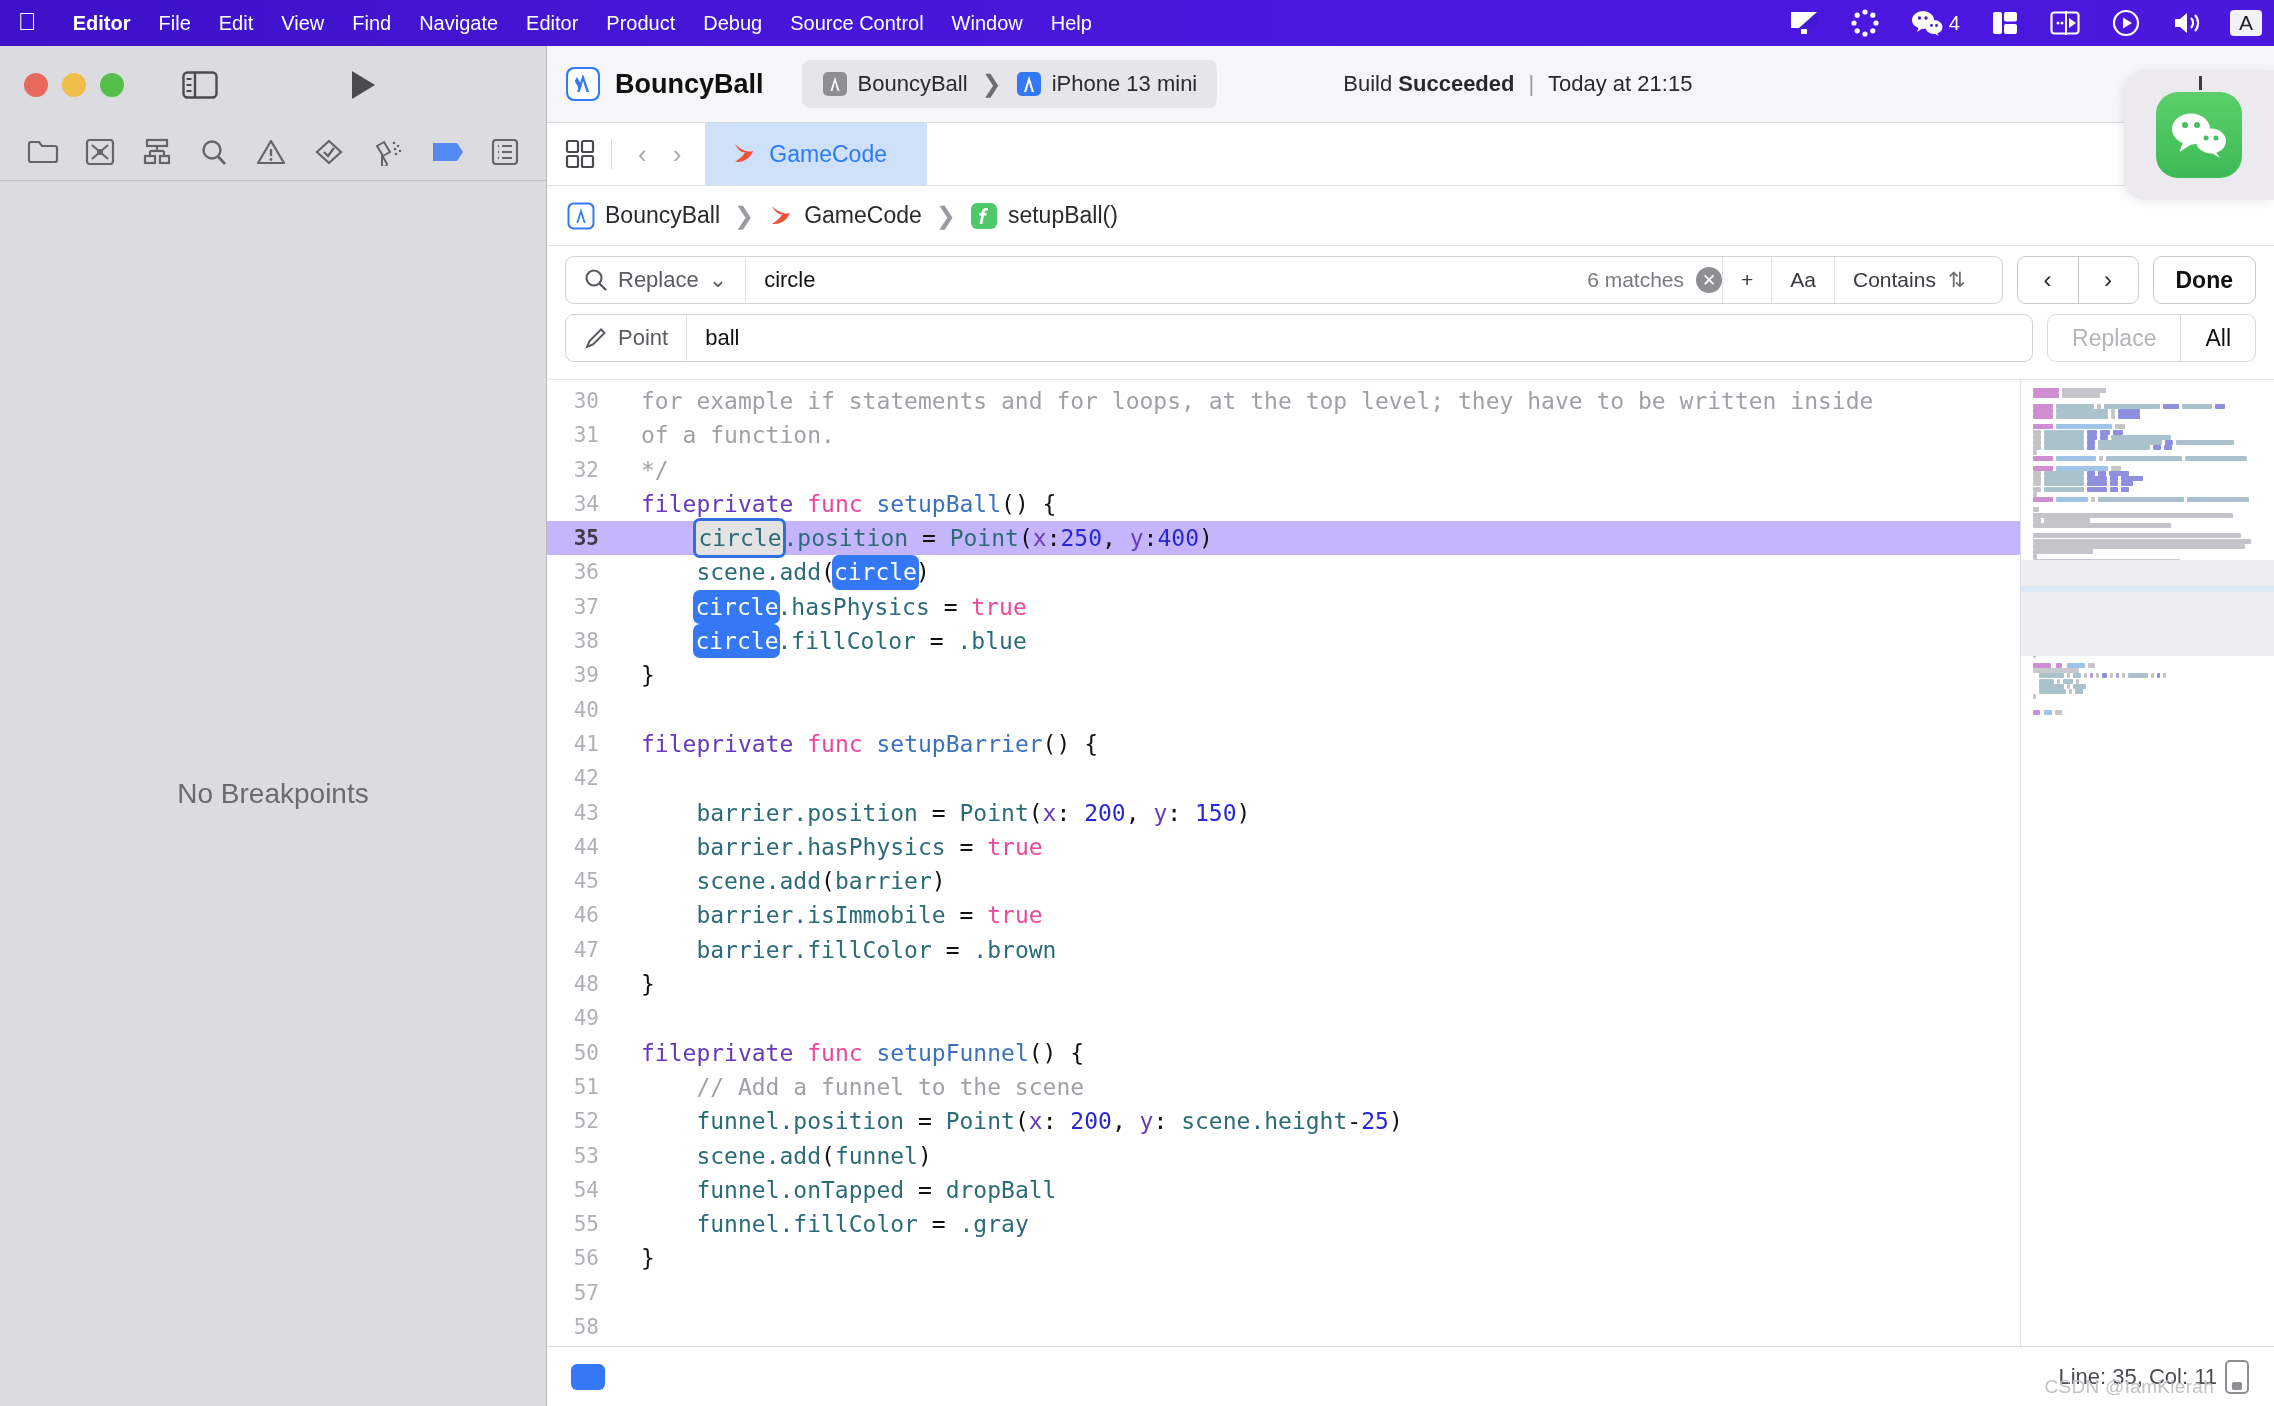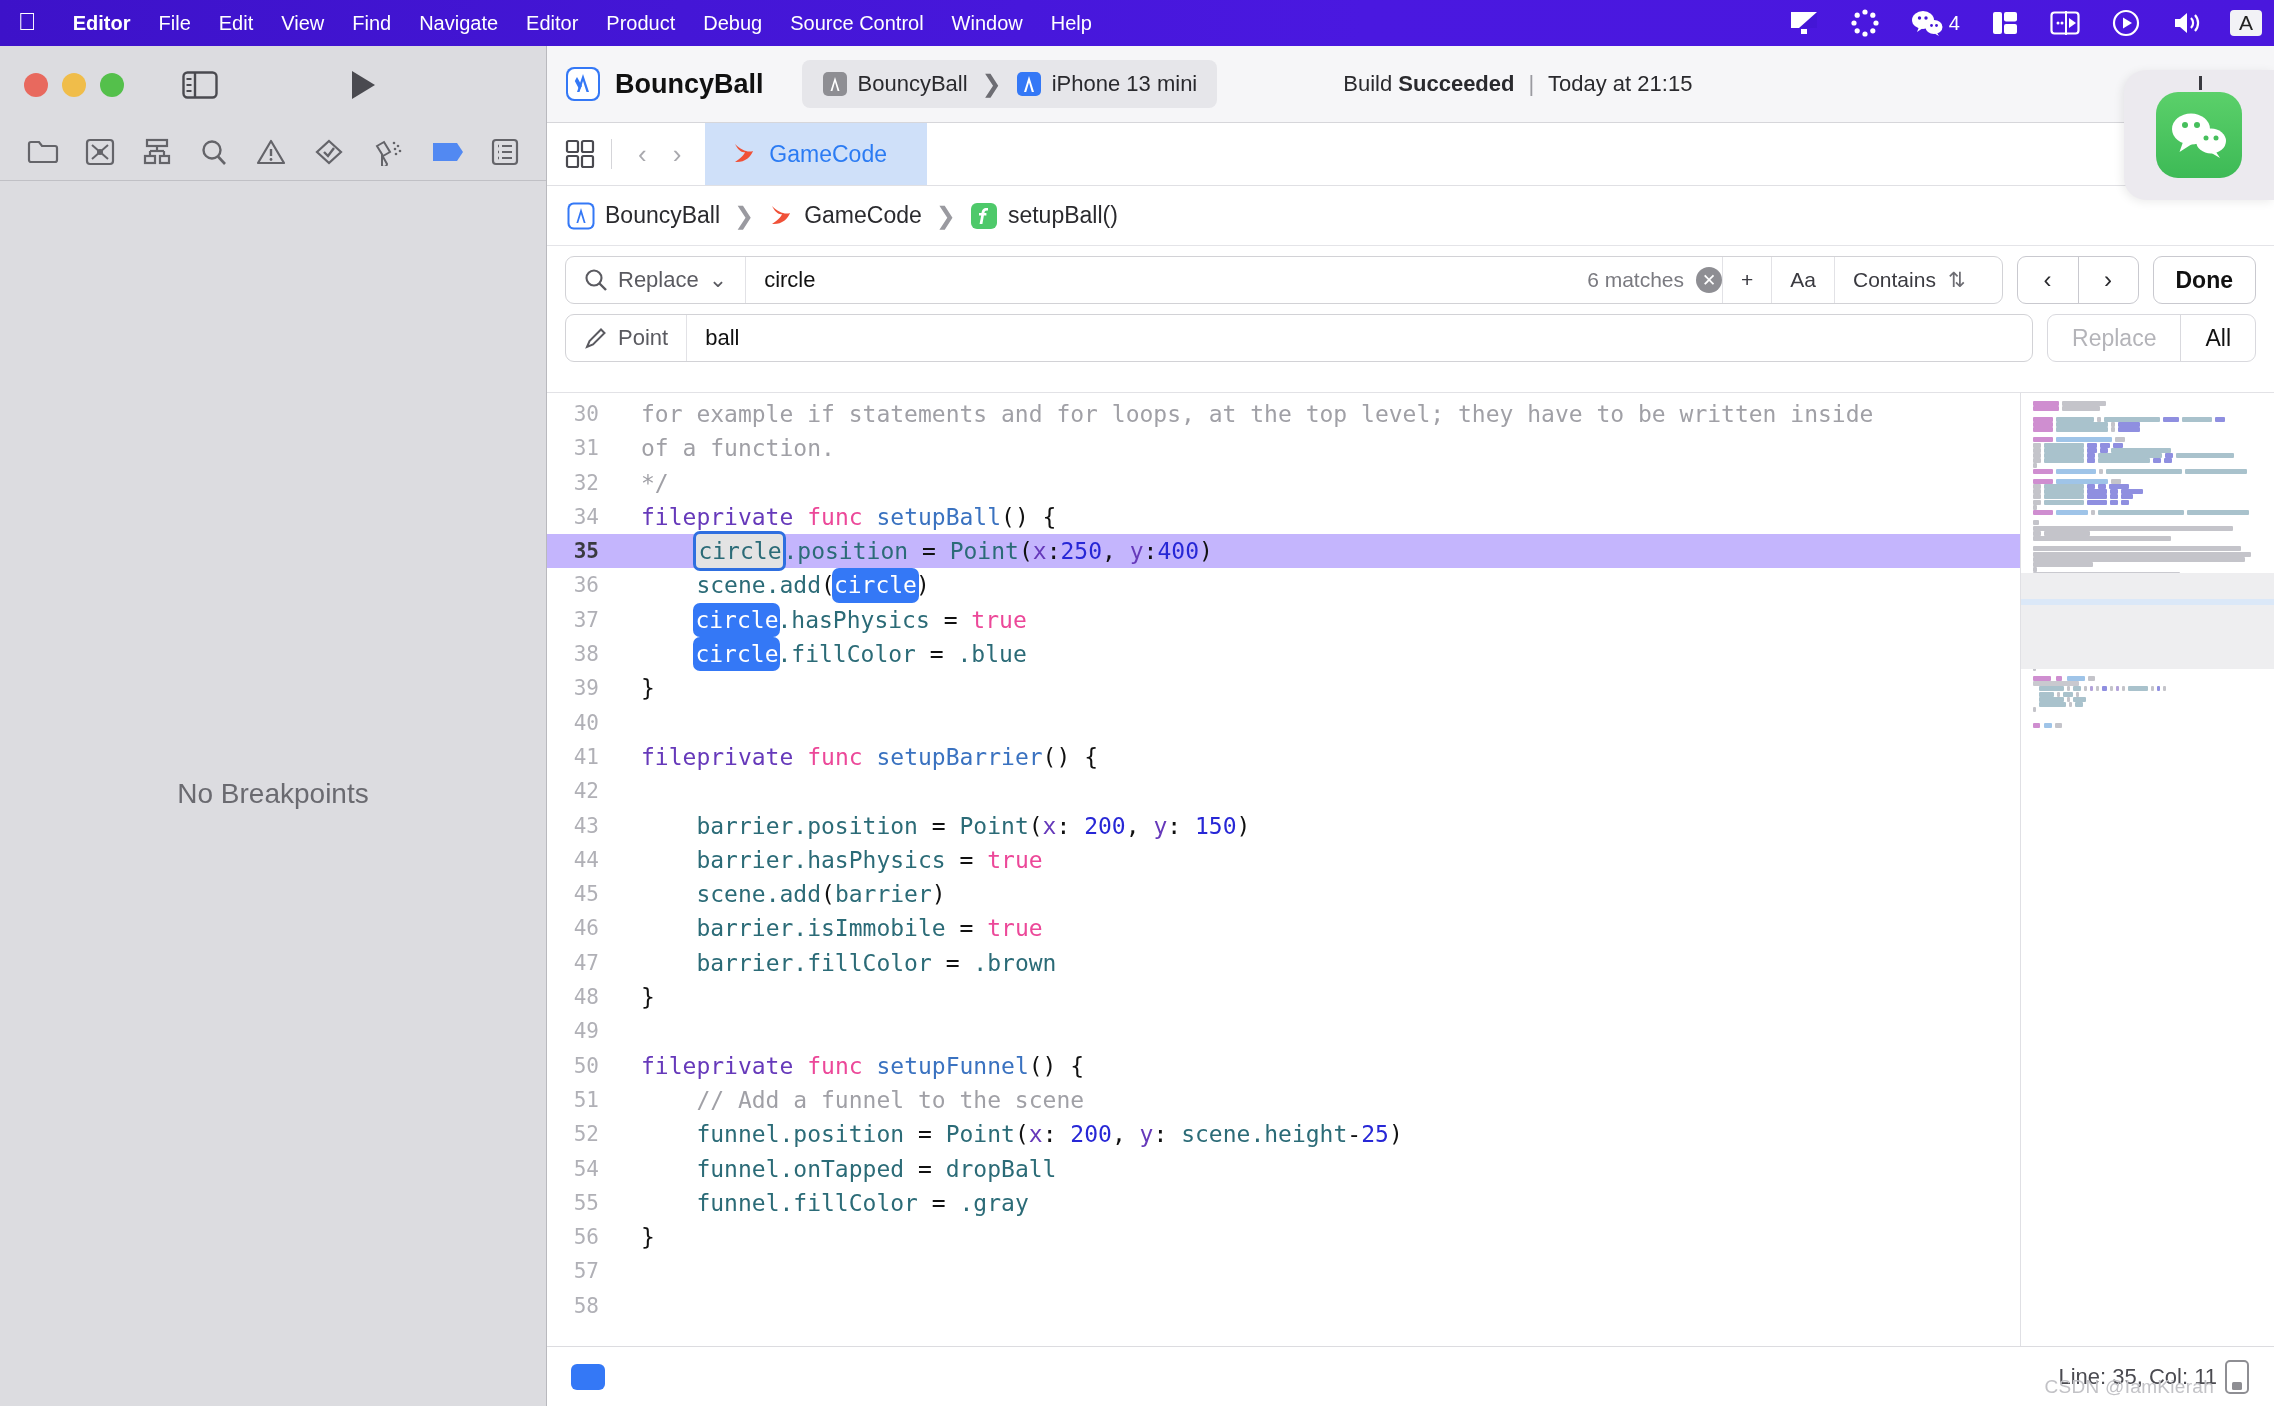--- a/index.html
+++ b/index.html
@@ -89,21 +89,21 @@
   #tabbar .tb-right { margin-left:auto; display:flex; align-items:center; padding-right: 26px; }
 
   #breadcrumb {
     height: 60px; display:flex; align-items:center; gap: 10px;
     padding-left: 20px; background:#fff; border-bottom: 1px solid #e4e4e8;
     font-size: 23px; color:#2a2a2e;
   }
   #breadcrumb .chev { color:#9a9aa0; font-size: 24px; margin: 0 4px; }
 
   
-  #findbar { background:#fff; padding: 10px 0 20px 0; border-bottom: 1px solid #e2e2e6; }
+  #findbar { background:#fff; padding: 10px 0 7px 0; border-bottom: 1px solid #e2e2e6; }
   .find-row { display:flex; align-items:center; padding: 0 18px; gap: 14px; margin-bottom: 10px; }
   .find-field {
     flex:1; height: 48px; display:flex; align-items:center;
     border: 1px solid #d2d2d6; border-radius: 9px; background:#fff; min-width:0;
   }
   .find-label {
     display:flex; align-items:center; gap:10px;
     padding: 0 18px; height: 100%; border-right: 1px solid #e2e2e6;
     font-size: 22px; color:#5a5a60; white-space:nowrap;
   }
@@ -546,20 +546,21 @@
           <div class="cl"><span class="ln">43</span><span class="code-txt"><span class="pl">    </span><span class="id">barrier.position</span><span class="pl"> = </span><span class="id">Point</span><span class="pl">(</span><span class="lbl">x</span><span class="pl">: </span><span class="num">200</span><span class="pl">, </span><span class="lbl">y</span><span class="pl">: </span><span class="num">150</span><span class="pl">)</span></span></div>
           <div class="cl"><span class="ln">44</span><span class="code-txt"><span class="pl">    </span><span class="id">barrier.hasPhysics</span><span class="pl"> = </span><span class="k">true</span></span></div>
           <div class="cl"><span class="ln">45</span><span class="code-txt"><span class="pl">    </span><span class="id">scene.add</span><span class="pl">(</span><span class="id">barrier</span><span class="pl">)</span></span></div>
           <div class="cl"><span class="ln">46</span><span class="code-txt"><span class="pl">    </span><span class="id">barrier.isImmobile</span><span class="pl"> = </span><span class="k">true</span></span></div>
           <div class="cl"><span class="ln">47</span><span class="code-txt"><span class="pl">    </span><span class="id">barrier.fillColor</span><span class="pl"> = </span><span class="id">.brown</span></span></div>
           <div class="cl"><span class="ln">48</span><span class="code-txt"><span class="pl">}</span></span></div>
           <div class="cl"><span class="ln">49</span><span class="code-txt"></span></div>
           <div class="cl"><span class="ln">50</span><span class="code-txt"><span class="kf">fileprivate</span><span class="pl"> </span><span class="k">func</span><span class="pl"> </span><span class="fn">setupFunnel</span><span class="pl">() {</span></span></div>
           <div class="cl"><span class="ln">51</span><span class="code-txt"><span class="cm">    // Add a funnel to the scene</span></span></div>
           <div class="cl"><span class="ln">52</span><span class="code-txt"><span class="pl">    </span><span class="id">funnel.position</span><span class="pl"> = </span><span class="id">Point</span><span class="pl">(</span><span class="lbl">x</span><span class="pl">: </span><span class="num">200</span><span class="pl">, </span><span class="lbl">y</span><span class="pl">: </span><span class="id">scene.height</span><span class="pl">-</span><span class="num">25</span><span class="pl">)</span></span></div>
+          <div class="cl"><span class="ln">53</span><span class="code-txt"><span class="pl">    </span><span class="id">scene.add</span><span class="pl">(</span><span class="id">funnel</span><span class="pl">)</span></span></div>
           <div class="cl"><span class="ln">54</span><span class="code-txt"><span class="pl">    </span><span class="id">funnel.onTapped</span><span class="pl"> = </span><span class="id">dropBall</span></span></div>
           <div class="cl"><span class="ln">55</span><span class="code-txt"><span class="pl">    </span><span class="id">funnel.fillColor</span><span class="pl"> = </span><span class="id">.gray</span></span></div>
           <div class="cl"><span class="ln">56</span><span class="code-txt"><span class="pl">}</span></span></div>
           <div class="cl"><span class="ln">57</span><span class="code-txt"></span></div>
           <div class="cl"><span class="ln">58</span><span class="code-txt"></span></div>
         </div>
       <div id="minimap">
           <div class="mm-row">
             <span class="mm-seg" style="background: rgb(207, 142, 208); width: 26px;"></span>
             <span class="mm-seg" style="background: rgb(196, 196, 202); width: 44px;"></span>

